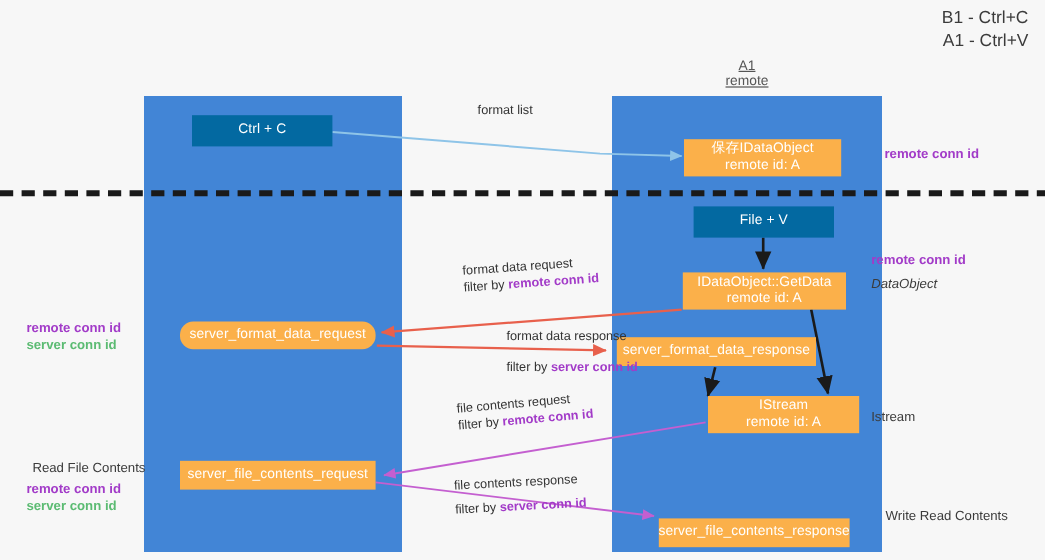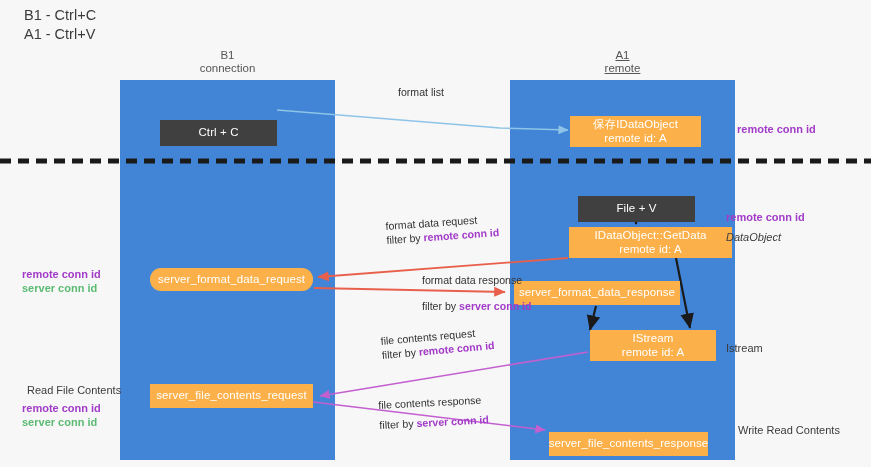--- a/index.html
+++ b/index.html
@@ -10,21 +10,21 @@
     position:relative;
     overflow:hidden;
     -webkit-font-smoothing:antialiased;
   }
   #stage{position:absolute;inset:0;}
   .abs{position:absolute;}
 
   
   #title{
     left:0;right:14px;top:6px;
-    text-align:left;
+    text-align:right;
     font-size:14.5px;color:#3b3b3b;line-height:19px;
     white-space:pre-line;
     padding-left:24px;
   }
 
   
   .col-head{
     font-size:11.5px;color:#555;line-height:13px;text-align:center;
     white-space:pre-line;
   }
@@ -35,21 +35,21 @@
   
   .box{
     box-sizing:border-box;
     display:flex;align-items:center;justify-content:center;
     text-align:center;
     color:#ffffff;
     font-size:11.5px;line-height:13.5px;
     white-space:pre-line;
     letter-spacing:.1px;
   }
-  .box.green{background:#404040;margin-top:24px;}
+  .box.green{background:#0369a1;}
   .box.orange{background:#fbb04a;}
 
   
   .lbl{font-size:11px;line-height:13.5px;color:#3b3b3b;white-space:pre-line;}
   .purple{color:#a23bc8;font-weight:bold;}
   .green-txt{color:#5bbb72;font-weight:bold;}
   .lbl-stack{font-size:11px;line-height:13.5px;font-weight:bold;}
 
   
   .edge-lbl{font-size:10.6px;line-height:14px;color:#333;white-space:nowrap;}
@@ -60,22 +60,20 @@
   .dash{stroke:#1a1a1a;stroke-width:5;stroke-dasharray:11 7;stroke-linecap:butt;}
 </style>
 </head>
 <body>
 
 <div id="stage">
 
   <div class="abs" id="title">B1 - Ctrl+C
 A1 - Ctrl+V</div>
 
-  <div class="abs col-head" style="left:120px;top:49px;width:215px;">B1
-connection</div>
   <div class="abs col-head" style="left:510px;top:49px;width:225px;text-decoration:underline;">A1
 remote</div>
 
   <div class="abs lane" style="left:120px;top:80px;width:215px;height:380px;"></div>
   <div class="abs lane" style="left:510px;top:80px;width:225px;height:380px;"></div>
 
   <svg id="wires">
     <defs>
       <marker id="ah-blue" markerWidth="7" markerHeight="7" refX="6" refY="3.2" orient="auto">
         <path d="M0,0.4 L6.4,3.2 L0,6 z" fill="#8ec4e8"></path>
@@ -110,21 +108,21 @@
     <path d="M313,402 L545,430" stroke="#c45fd0" stroke-width="1.6" fill="none" marker-end="url(#ah-purple)"></path>
   </svg>
 
   <div class="abs box green" style="left:160px;top:96px;width:117px;height:26px;">Ctrl + C</div>
 
   <div class="abs box orange" style="left:570px;top:116px;width:131px;height:31px;">保存IDataObject
 remote id: A</div>
 
   <div class="abs box green" style="left:578px;top:172px;width:117px;height:26px;">File + V</div>
 
-  <div class="abs box orange" style="left:569px;top:227px;width:163px;height:31px;">IDataObject::GetData
+  <div class="abs box orange" style="left:569px;top:227px;width:136px;height:31px;">IDataObject::GetData
 remote id: A</div>
 
   <div class="abs box orange" style="left:150px;top:268px;width:163px;height:23px;border-radius:11px;">server_format_data_request</div>
 
   <div class="abs box orange" style="left:514px;top:281px;width:166px;height:24px;">server_format_data_response</div>
 
   <div class="abs box orange" style="left:590px;top:330px;width:126px;height:31px;">IStream
 remote id: A</div>
 
   <div class="abs box orange" style="left:150px;top:384px;width:163px;height:24px;">server_file_contents_request</div>

